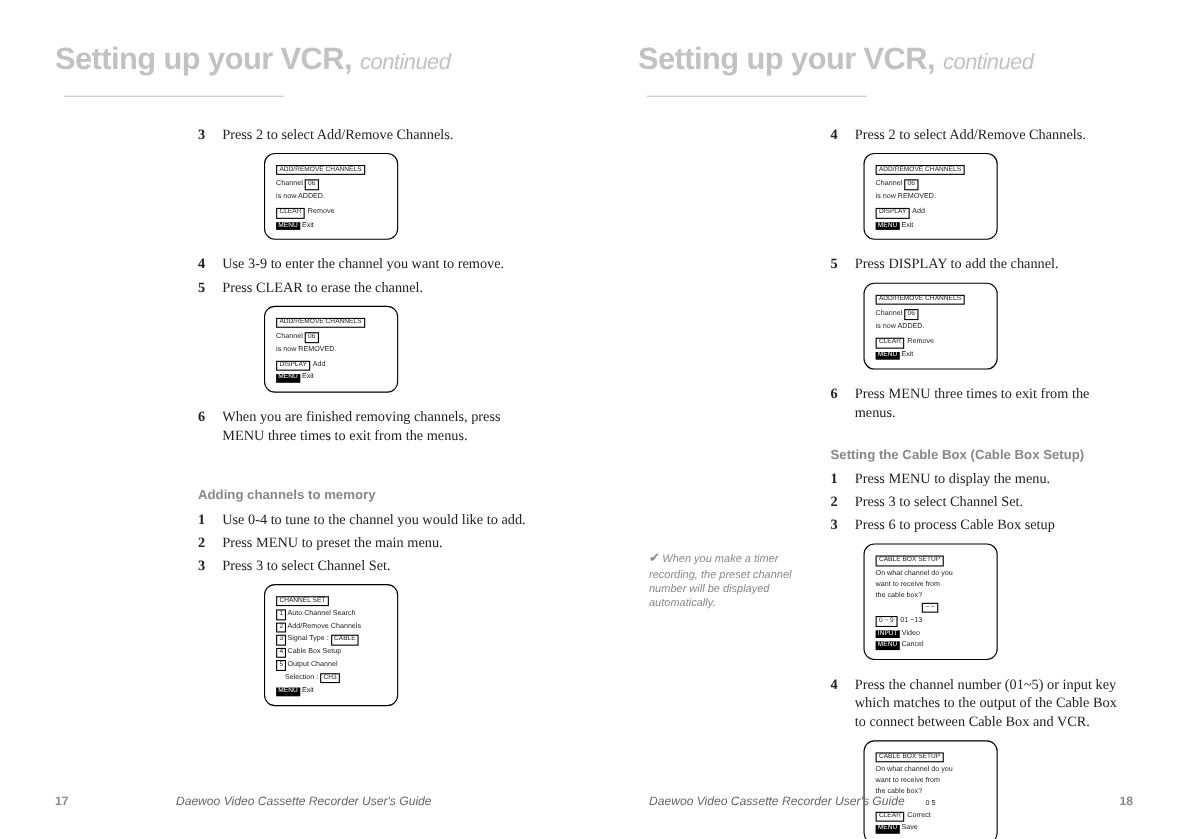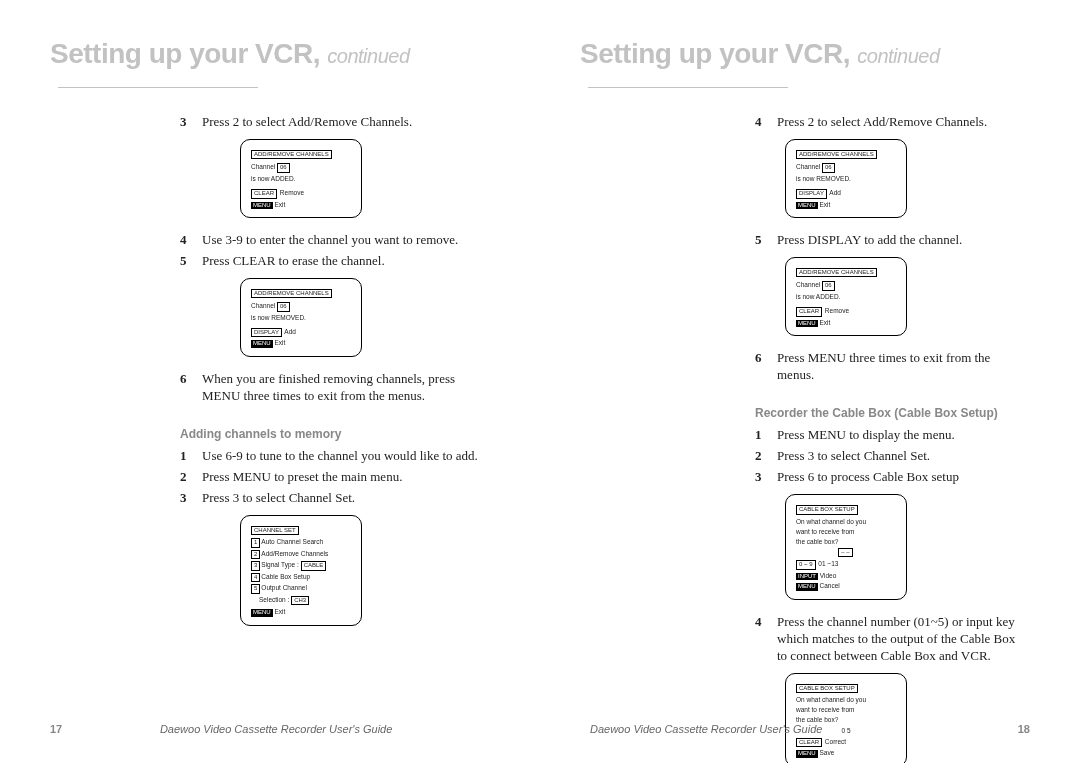--- a/index.html
+++ b/index.html
@@ -20,21 +20,21 @@
   .osd .hl{display:inline-block;background:#000;color:#fff;padding:0 2px;font-size:6px}
   .osd .cont-row{margin:2px 0}
   .aside{position:absolute;left:50px;top:500px;width:130px;font-family:Arial,sans-serif;font-style:italic;font-size:10px;color:#888;line-height:1.3}
   .aside .check{font-style:normal;font-size:12px;margin-right:2px}
   .footer{position:absolute;bottom:28px;font-family:Arial,sans-serif;font-size:11px;font-style:italic;color:#666;width:440px}
   .page.left .footer{text-align:center;left:50px}
   .page.right .footer{text-align:left;left:50px}
   .pgnum{font-family:Arial,sans-serif;font-weight:700;font-size:11px;font-style:normal;color:#888}
   .page.left .pgnum{float:left}
   .page.right .pgnum{float:right}
-  .subsect{margin-top:22px}
+  .subsect{margin-top:38px}
 </style>
 </head>
 <body>
 
 <div class="page left">
   <div class="title">
     <span>Setting up your VCR,</span>
     <span class="cont">continued</span>
     <span class="title-rule"></span>
   </div>
@@ -69,21 +69,21 @@
     </div>
     <div class="step">
         <div class="num">6</div>
         <div class="txt">When you are finished removing channels, press MENU three times to exit from the menus.</div>
       </div>
 
     <div class="subsect">
       <div class="sect-head">Adding channels to memory</div>
       <div class="step">
           <div class="num">1</div>
-          <div class="txt">Use 6-9 to tune to the channel you would like to add.</div>
+          <div class="txt">Use 0-4 to tune to the channel you would like to add.</div>
         </div>
       <div class="step">
           <div class="num">2</div>
           <div class="txt">Press MENU to preset the main menu.</div>
         </div>
       <div class="step">
           <div class="num">3</div>
           <div class="txt">Press 3 to select Channel Set.</div>
         </div>
       <div class="osd">
@@ -133,21 +133,21 @@
       <div class="cont-row" style="margin-top:4px"><span>Channel</span> <span class="boxlabel">06</span></div>
       <div class="cont-row">is now ADDED.</div>
       <div class="cont-row" style="margin-top:6px"><span class="boxlabel">CLEAR</span> <span>Remove</span></div>
       <div class="cont-row"><span class="hl">MENU</span> <span>Exit</span></div>
     </div>
     <div class="step">
         <div class="num">6</div>
         <div class="txt">Press MENU three times to exit from the menus.</div>
       </div>
 
-    <div class="sect-head">Recorder the Cable Box (Cable Box Setup)</div>
+    <div class="sect-head">Setting the Cable Box (Cable Box Setup)</div>
     <div class="step">
         <div class="num">1</div>
         <div class="txt">Press MENU to display the menu.</div>
       </div>
     <div class="step">
         <div class="num">2</div>
         <div class="txt">Press 3 to select Channel Set.</div>
       </div>
     <div class="step">
         <div class="num">3</div>
@@ -172,18 +172,21 @@
       <div class="cont-row" style="margin-top:3px">On what channel do you</div>
       <div class="cont-row">want to receive from</div>
       <div class="cont-row">the cable box?</div>
       <div class="cont-row" style="text-align:center">0 5</div>
       <div class="cont-row" style="margin-top:3px"><span class="boxlabel">CLEAR</span> <span>Correct</span></div>
       <div class="cont-row"><span class="hl">MENU</span> <span>Save</span></div>
     </div>
 
   </div>
 
+  <div class="aside">
+    <span class="check">✔</span><span>When you make a timer recording, the preset channel number will be displayed automatically.</span>
+  </div>
 
   <div class="footer">
     <span class="pgnum">18</span>
     <span>Daewoo Video Cassette Recorder User's Guide</span>
   </div>
 </div>
 
 </body></html>

